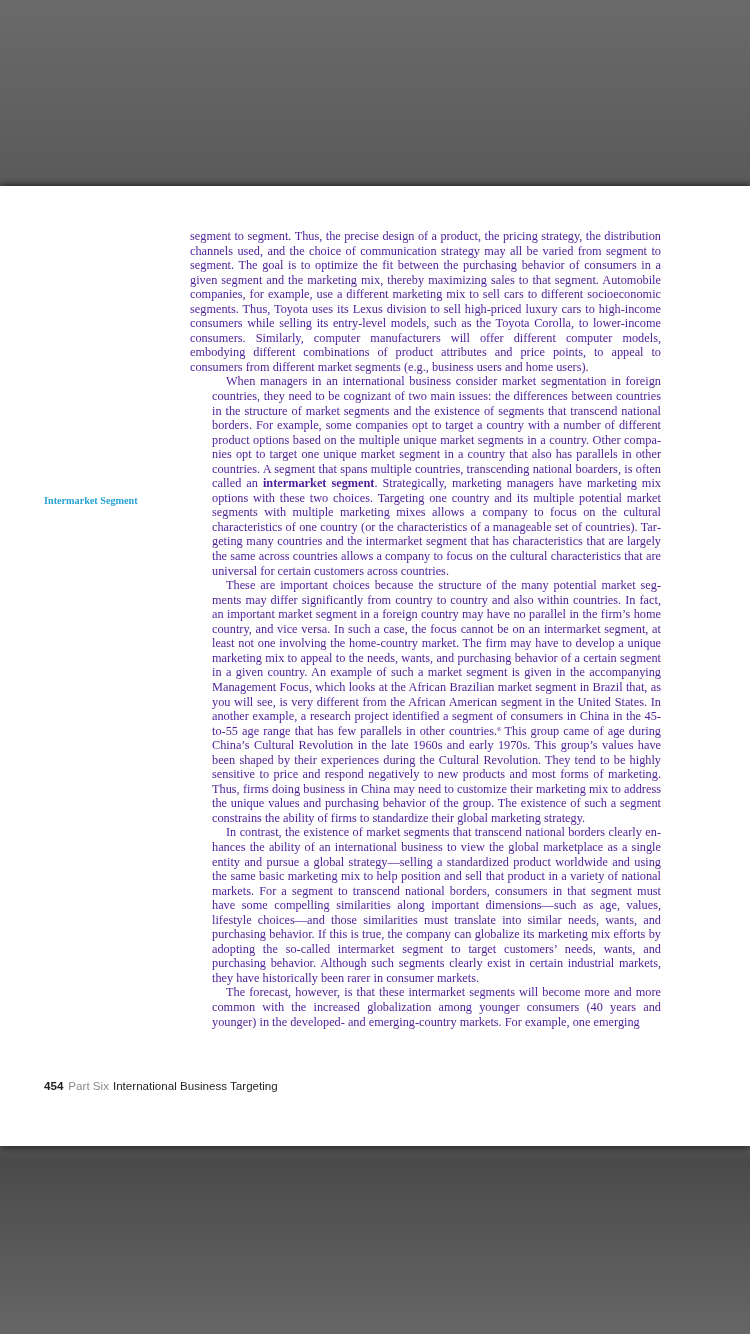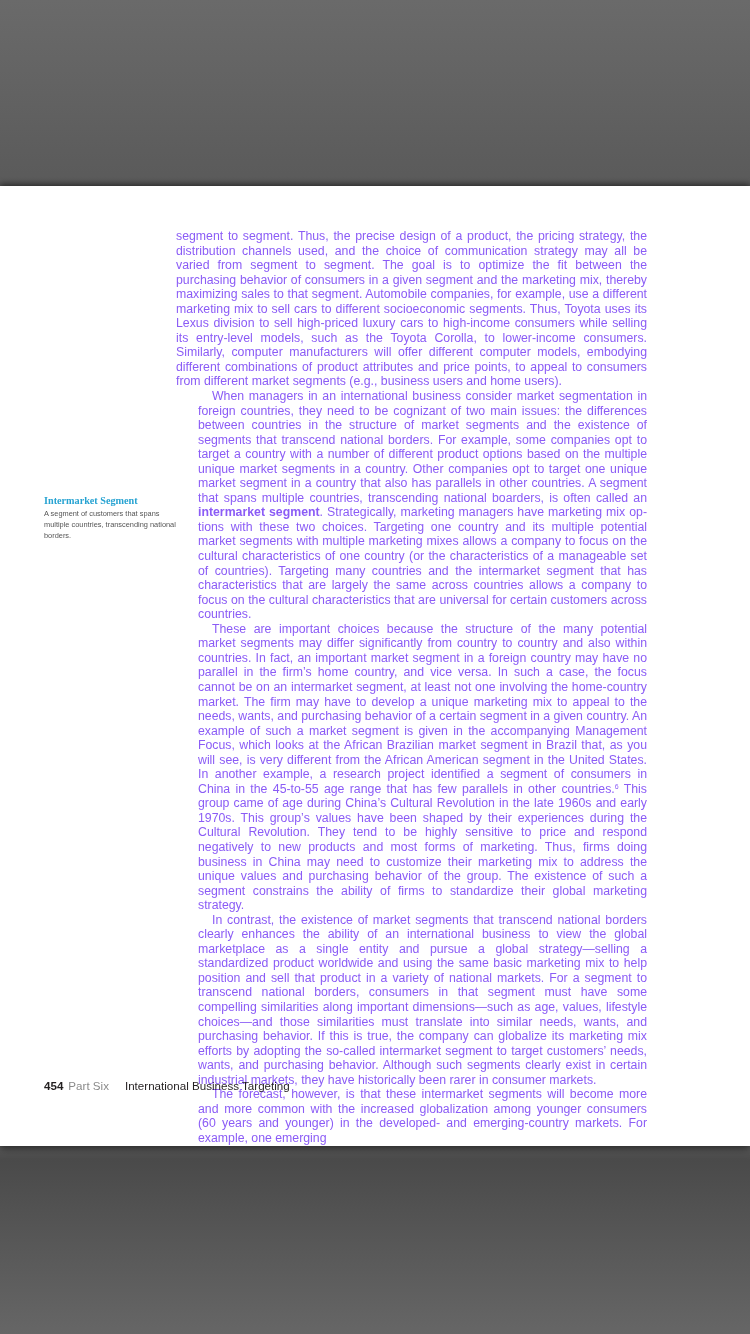--- a/index.html
+++ b/index.html
@@ -7,23 +7,23 @@
       width: 750px; height: 1334px; position: relative; overflow: hidden;
       background: #5f5f5f;
       background: linear-gradient(to bottom, #6a6a6a 0px, #5a5a5a 186px, #5a5a5a 1146px, #4a4a4a 1160px, #666 1334px);
     }
     .page {
       position: absolute; left: 0; top: 186px; width: 750px; height: 960px;
       background: #ffffff;
       box-shadow: 0 -2px 6px rgba(0,0,0,0.45), 0 3px 8px rgba(0,0,0,0.45);
     }
     .body-text {
-      position: absolute; left: 176px; top: 43px; width: 471px;
-      font-family: Liberation Sans, sans-serif;
-      font-size: 12.3px; line-height: 14.55px; color: #8b5cf6;
+      position: absolute; left: 190px; top: 43px; width: 471px;
+      font-family: Liberation Serif, serif;
+      font-size: 12.3px; line-height: 14.55px; color: #4c1d95;
       text-align: justify; hyphens: manual;
     }
     .body-text p { margin: 0; }
     .body-text p.indent { text-indent: 14px; margin-left: 22px; }
     .body-text b { font-weight: bold; }
     .body-text sup { font-size: 7px; line-height: 0; vertical-align: 4px; }
     .margin-note {
       position: absolute; left: 44px; top: 309px; width: 134px;
     }
     .margin-title {
@@ -33,37 +33,36 @@
     .margin-def {
       font-family: "Liberation Sans", "DejaVu Sans", sans-serif;
       font-size: 7.4px; line-height: 11px; color: #555; margin-top: 1px;
     }
     .footer {
       position: absolute; left: 44px; top: 893px;
       font-family: "Liberation Sans", "DejaVu Sans", sans-serif;
       font-size: 11.6px; color: #231f20; white-space: nowrap;
     }
     .footer .pnum { font-weight: bold; margin-right: 5px; }
-    .footer .part { color: #8a8a8a; margin-right: 16px; }
+    .footer .part { color: #8a8a8a; margin-right: 4px; }
   </style>
 </head>
 <body>
 
 <div class="page">
 
   <div class="margin-note">
     <div class="margin-title">Intermarket Segment</div>
-    <div class="margin-def">A segment of customers that spans multiple countries, transcending national borders.</div>
   </div>
 
   <div class="body-text">
     <p>segment to segment. Thus, the precise design of a product, the pricing strategy, the distri­bution channels used, and the choice of communication strategy may all be varied from segment to segment. The goal is to optimize the fit between the purchasing behavior of consumers in a given segment and the marketing mix, thereby maximizing sales to that seg­ment. Automobile companies, for example, use a different marketing mix to sell cars to different socioeconomic segments. Thus, Toyota uses its Lexus division to sell high-priced luxury cars to high-income consumers while selling its entry-level models, such as the Toyota Corolla, to lower-income consumers. Similarly, computer manufacturers will offer different computer models, embodying different combinations of product attributes and price points, to appeal to consumers from different market segments (e.g., business users and home users).</p>
     <p class="indent"><span>When managers in an international business consider market segmentation in foreign countries, they need to be cognizant of two main issues: the differences between countries in the structure of market segments and the existence of segments that transcend national borders. For example, some companies opt to target a country with a number of different product options based on the multiple unique market segments in a country. Other compa­nies opt to target one unique market segment in a country that also has parallels in other countries. A segment that spans multiple countries, transcending national boarders, is often called an </span><b>intermarket segment</b><span>. Strategically, marketing managers have marketing mix op­tions with these two choices. Targeting one country and its multiple potential market seg­ments with multiple marketing mixes allows a company to focus on the cultural characteristics of one country (or the characteristics of a manageable set of countries). Tar­geting many countries and the intermarket segment that has characteristics that are largely the same across countries allows a company to focus on the cultural characteristics that are universal for certain customers across countries.</span></p>
     <p class="indent"><span>These are important choices because the structure of the many potential market seg­ments may differ significantly from country to country and also within countries. In fact, an important market segment in a foreign country may have no parallel in the firm’s home country, and vice versa. In such a case, the focus cannot be on an intermarket segment, at least not one involving the home-country market. The firm may have to develop a unique marketing mix to appeal to the needs, wants, and purchasing behavior of a certain segment in a given country. An example of such a market segment is given in the accompanying Man­agement Focus, which looks at the African Brazilian market segment in Brazil that, as you will see, is very different from the African American segment in the United States. In an­other example, a research project identified a segment of consumers in China in the 45-to-55 age range that has few parallels in other countries.</span><sup>6</sup><span> This group came of age during China’s Cultural Revolution in the late 1960s and early 1970s. This group’s values have been shaped by their experiences during the Cultural Revolution. They tend to be highly sensi­tive to price and respond negatively to new products and most forms of marketing. Thus, firms doing business in China may need to customize their marketing mix to address the unique values and purchasing behavior of the group. The existence of such a segment con­strains the ability of firms to standardize their global marketing strategy.</span></p>
     <p class="indent">In contrast, the existence of market segments that transcend national borders clearly en­hances the ability of an international business to view the global marketplace as a single entity and pursue a global strategy—selling a standardized product worldwide and using the same basic marketing mix to help position and sell that product in a variety of national mar­kets. For a segment to transcend national borders, consumers in that segment must have some compelling similarities along important dimensions—such as age, values, lifestyle choices—and those similarities must translate into similar needs, wants, and purchasing be­havior. If this is true, the company can globalize its marketing mix efforts by adopting the so-called intermarket segment to target customers’ needs, wants, and purchasing behavior. Although such segments clearly exist in certain industrial markets, they have historically been rarer in consumer markets.</p>
-    <p class="indent">The forecast, however, is that these intermarket segments will become more and more common with the increased globalization among younger consumers (60 years and younger) in the developed- and emerging-country markets. For example, one emerging</p>
+    <p class="indent">The forecast, however, is that these intermarket segments will become more and more common with the increased globalization among younger consumers (40 years and younger) in the developed- and emerging-country markets. For example, one emerging</p>
   </div>
 
   <div class="footer">
     <span class="pnum">454</span><span class="part">Part Six</span><span>International Business Targeting</span>
   </div>
 
 </div>
 
 </body></html>

